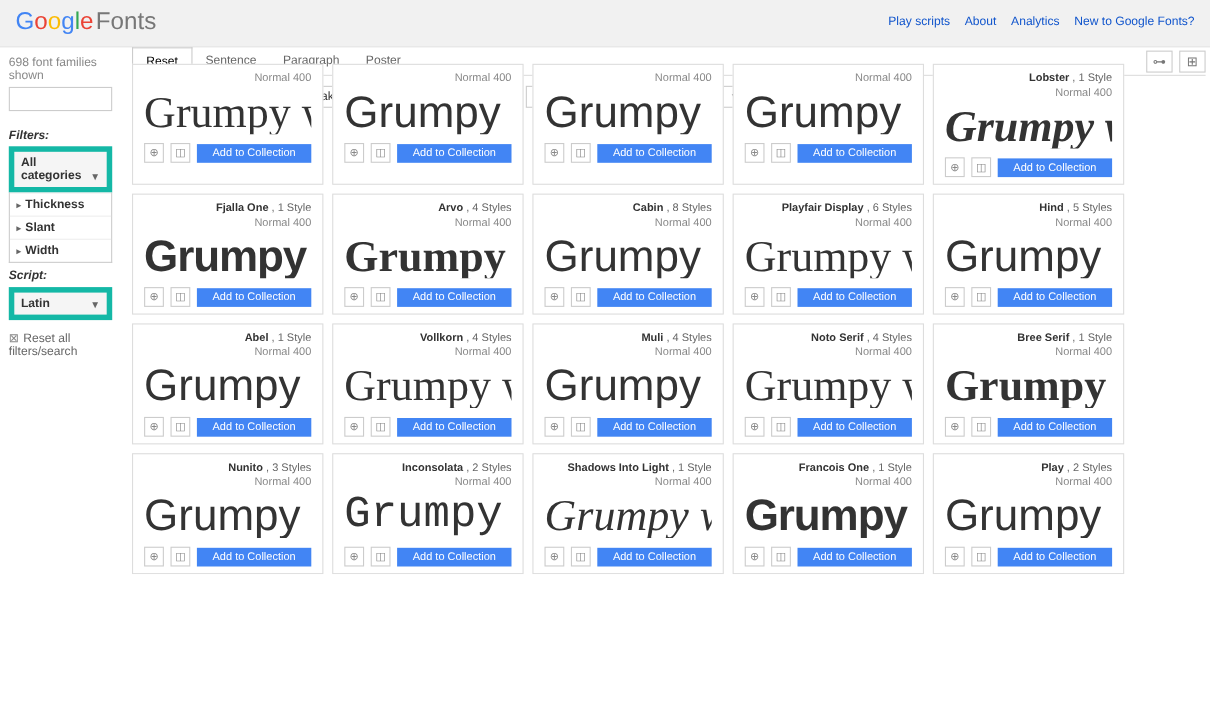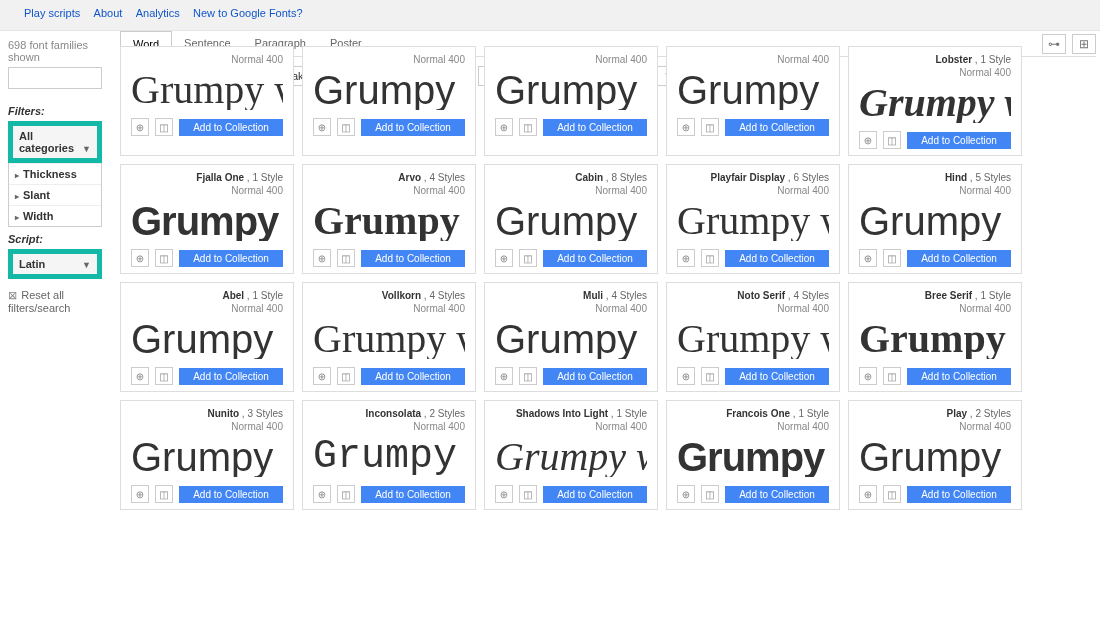--- a/index.html
+++ b/index.html
@@ -61,20 +61,23 @@
 .sty-slab { font-family: Georgia, serif; font-weight: 600; }
 .sty-hand { font-family: "Comic Sans MS", cursive; font-style: italic; }
 .sty-mono { font-family: "Courier New", monospace; }
 .sty-thin { font-family: Arial, sans-serif; font-weight: 300; }
 .sty-narrow { font-family: "Arial Narrow", Arial, sans-serif; font-weight: bold; letter-spacing: -1px;}
 </style>
 </head>
 <body>
 
 <div class="topbar">
+  <div class="logo">
+    <span class="g1">G</span><span class="g2">o</span><span class="g3">o</span><span class="g4">g</span><span class="g5">l</span><span class="g6">e</span><span class="fonts">Fonts</span>
+  </div>
   <div class="toplinks">
     <a>Play scripts</a>
     <a>About</a>
     <a>Analytics</a>
     <a>New to Google Fonts?</a>
   </div>
 </div>
 
 <div class="main">
   <div class="sidebar">
@@ -94,21 +97,21 @@
     <div class="sel">
       <span>Latin</span>
         <span class="caret">▼</span>
     </div>
     <div class="reset">Reset all filters/search</div>
   </div>
 
   <div class="content">
     <div class="tabs-row">
       <div class="tabs">
-        <div class="tab active">Word</div>
+        <div class="tab active">Reset</div>
         <div class="tab">Sentence</div>
         <div class="tab">Paragraph</div>
         <div class="tab">Poster</div>
       </div>
       <div class="view-icons">
         <div class="view-icon">⊶</div>
         <div class="view-icon">⊞</div>
       </div>
     </div>
 

